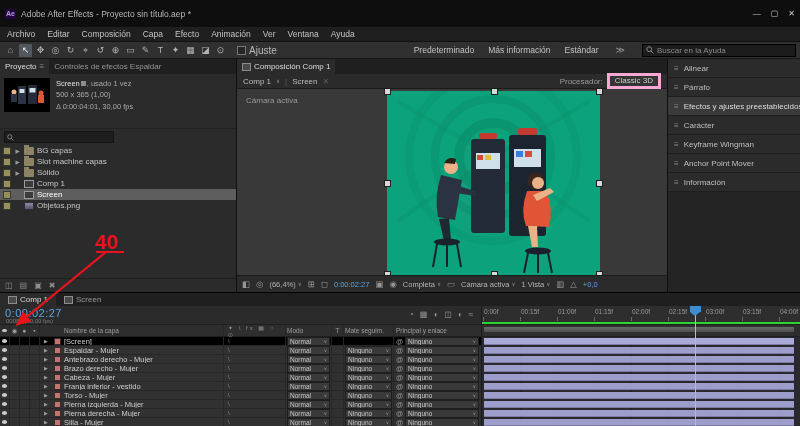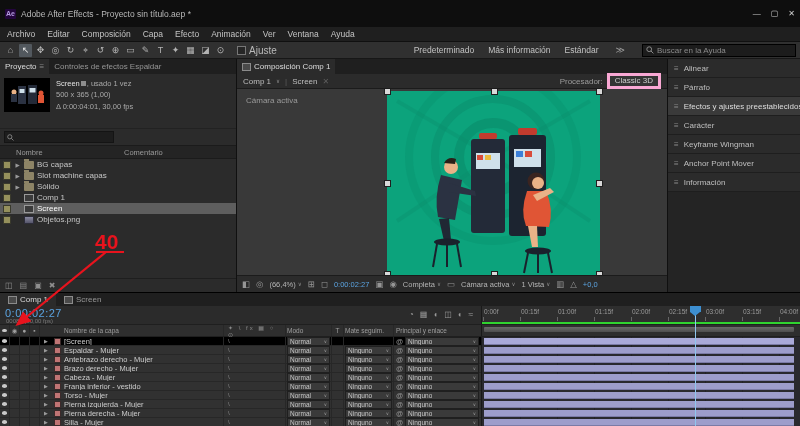--- a/index.html
+++ b/index.html
@@ -235,24 +235,20 @@
           <div>Δ 0:00:04:01, 30,00 fps</div>
         </div>
       </div>
       <div class="p-search-row">
         <span class="p-search">
           <svg width="7" height="7" viewBox="0 0 8 8">
               <circle cx="3.2" cy="3.2" r="2.4" fill="none" stroke="#8a8a8a"></circle>
               <line x1="5" y1="5" x2="7.4" y2="7.4" stroke="#8a8a8a"></line>
             </svg>
         </span>
-      </div>
-      <div class="p-cols">
-        <span class="p-col-name">Nombre</span>
-        <span>Comentario</span>
       </div>
       <div class="p-list">
           <div class="p-row">
             <span class="chip"></span>
             <span class="twirl">▶</span>
             <span class="p-ico folder"></span>
             <span class="p-label">BG capas</span>
           </div>
           <div class="p-row">
             <span class="chip"></span>

